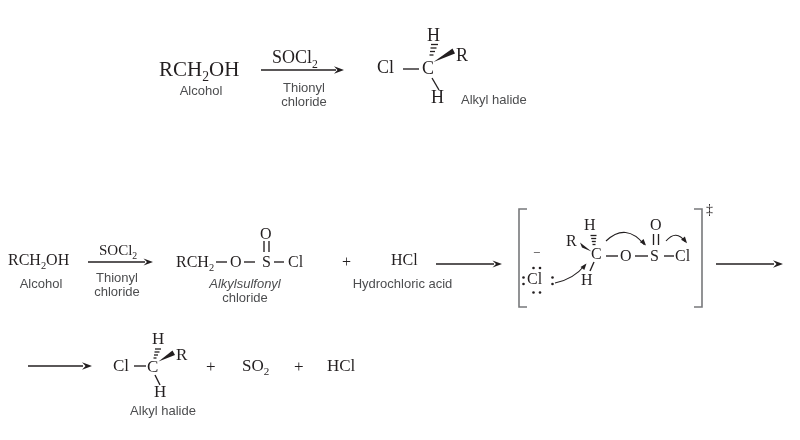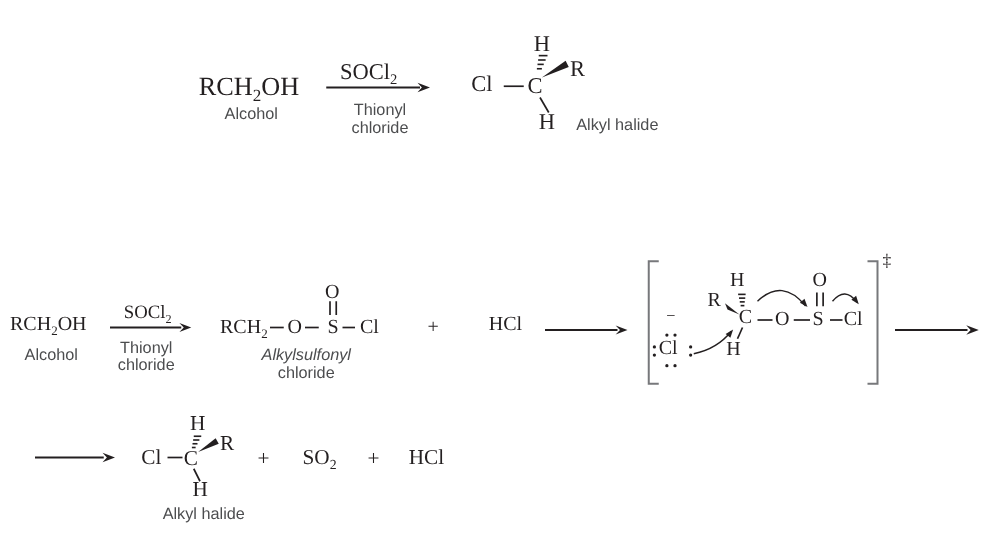--- a/index.html
+++ b/index.html
@@ -127,20 +127,21 @@
   <div class="t f s16" style="left:176px;top:254px;"><span>RCH</span><sub>2</sub></div>
   <div class="t f s16" style="left:230px;top:254px;">O</div>
   <div class="t f s16" style="left:262px;top:254px;">S</div>
   <div class="t f s16" style="left:288px;top:254px;">Cl</div>
   <div class="t f s16" style="left:260px;top:226px;">O</div>
   <div class="t lab ctr" style="left:203px;top:277px;width:84px;font-style:italic;">Alkylsulfonyl</div>
   <div class="t lab ctr" style="left:203px;top:291px;width:84px;">chloride</div>
 
   <div class="t f s16" style="left:342px;top:254px;">+</div>
   <div class="t f s16" style="left:391px;top:252px;">HCl</div>
+  <div class="t lab ctr" style="left:340px;top:277px;width:125px;">Hydrochloric acid</div>
 
   <div class="t f s13" style="left:533px;top:246px;">−</div>
   <div class="t f s16" style="left:527px;top:271px;">Cl</div>
   <div class="t f s16" style="left:566px;top:233px;">R</div>
   <div class="t f s16" style="left:584px;top:217px;">H</div>
   <div class="t f s16" style="left:591px;top:246px;">C</div>
   <div class="t f s16" style="left:581px;top:272px;">H</div>
   <div class="t f s16" style="left:620px;top:248px;">O</div>
   <div class="t f s16" style="left:650px;top:248px;">S</div>
   <div class="t f s16" style="left:650px;top:217px;">O</div>

